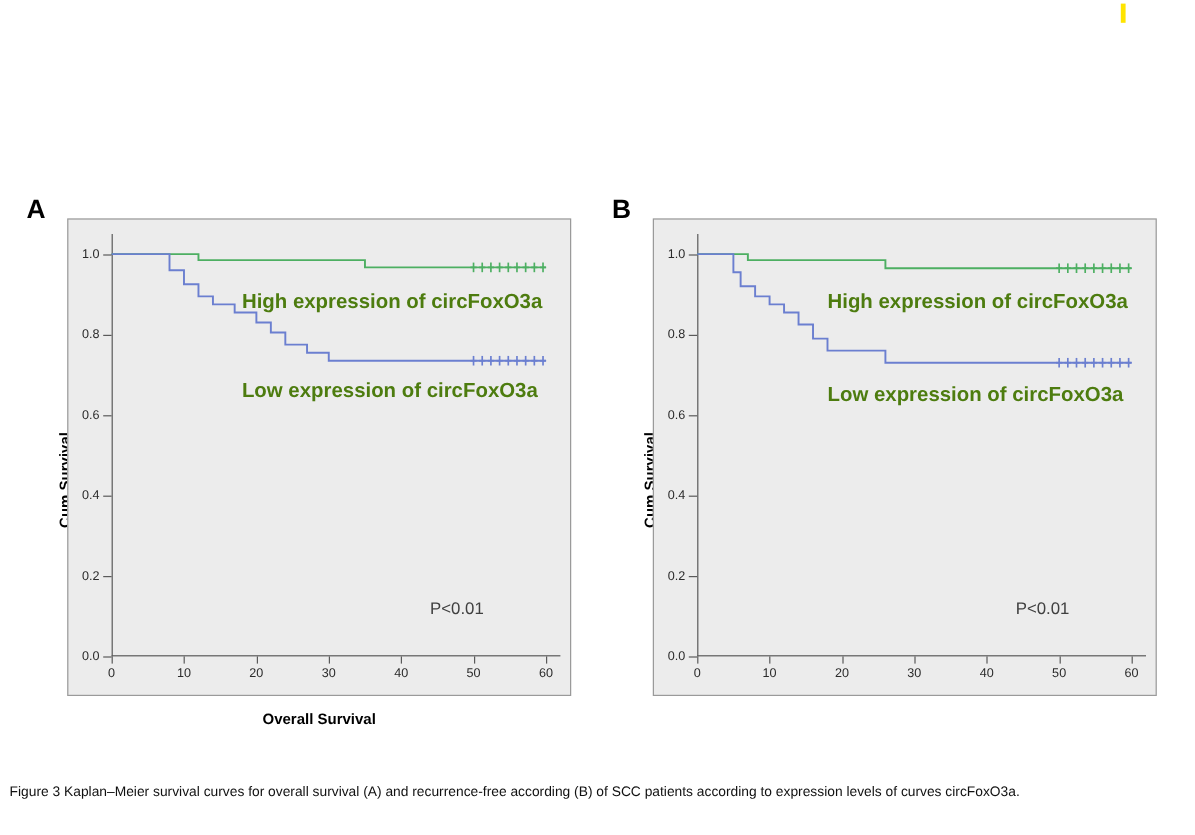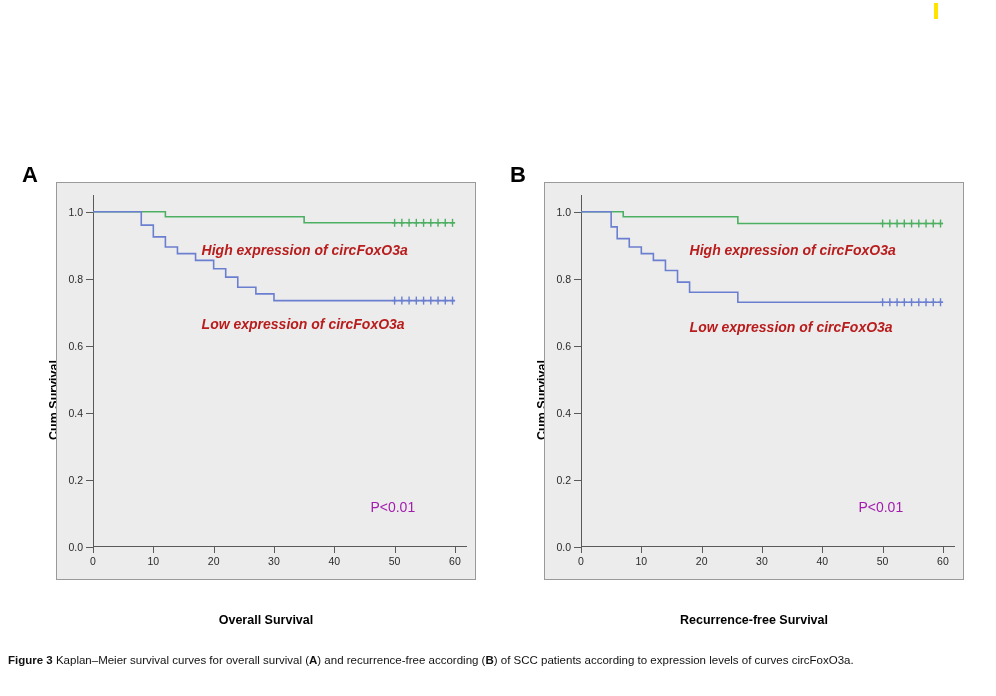--- a/index.html
+++ b/index.html
@@ -124,61 +124,59 @@
     transform-origin: center center;
     font-size: 12.5px;
     font-weight: bold;
     color: #000;
     white-space: nowrap;
   }
   .x-axis-title {
     position: absolute;
     left: 48px;
     width: 420px;
-    top: 453px;
+    top: 432px;
     text-align: center;
     font-size: 12.5px;
     font-weight: bold;
     color: #000;
   }
 
   .curve-svg {
     position: absolute;
     left: 0; top: 0;
     width: 100%;
     height: 100%;
     overflow: visible;
   }
 
   .series-label {
     position: absolute;
+    font-size: 17px;
+    font-weight: bold;
+    color: #4d7c0f;
+    white-space: nowrap;
+  }
+  .pvalue-label {
+    position: absolute;
     font-size: 14px;
-    font-weight: bold;
-    color: #b91c1c;
+    color: #404040;
     white-space: nowrap;
-    font-style: italic;
-  }
-  .pvalue-label {
-    position: absolute;
-    font-size: 14px;
-    color: #a21caf;
-    white-space: nowrap;
-    margin-left: 12px;
   }
 
   .caption {
     position: absolute;
     left: 8px;
     top: 652px;
     width: 980px;
     font-size: 11.5px;
     color: #111;
     line-height: 1.4;
   }
-  .caption b { font-weight: bold; }
+  .caption b { font-weight: normal; }
 </style>
 </head>
 <body>
 
 <div class="yellow-mark"></div>
 
 <div class="panels">
 
   <div class="panel panel-a">
     <div class="panel-letter">A</div>
@@ -404,20 +402,19 @@
           <div class="xtick-label" style="left: 241.29px;">40</div>
           <div class="xtick" style="left: 301.613px;"></div>
           <div class="xtick-label" style="left: 301.613px;">50</div>
           <div class="xtick" style="left: 361.935px;"></div>
           <div class="xtick-label" style="left: 361.935px;">60</div>
           <div class="pvalue-label" style="left: 265.419px; top: 303.771px;">P&lt;0.01</div>
           <div class="series-label" style="left: 108.581px; top: 47.3143px;">High expression of circFoxO3a</div>
           <div class="series-label" style="left: 108.581px; top: 124.419px;">Low expression of circFoxO3a</div>
         </div>
     </div>
-    <div class="x-axis-title">Recurrence-free Survival</div>
   </div>
 
 </div>
 
 <div class="caption">
   <b>Figure 3</b><span> Kaplan–Meier survival curves for overall survival (</span><b>A</b><span>) and recurrence-free according (</span><b>B</b><span>) of SCC patients according to expression levels of curves circFoxO3a.</span>
 </div>
 
 </body></html>

